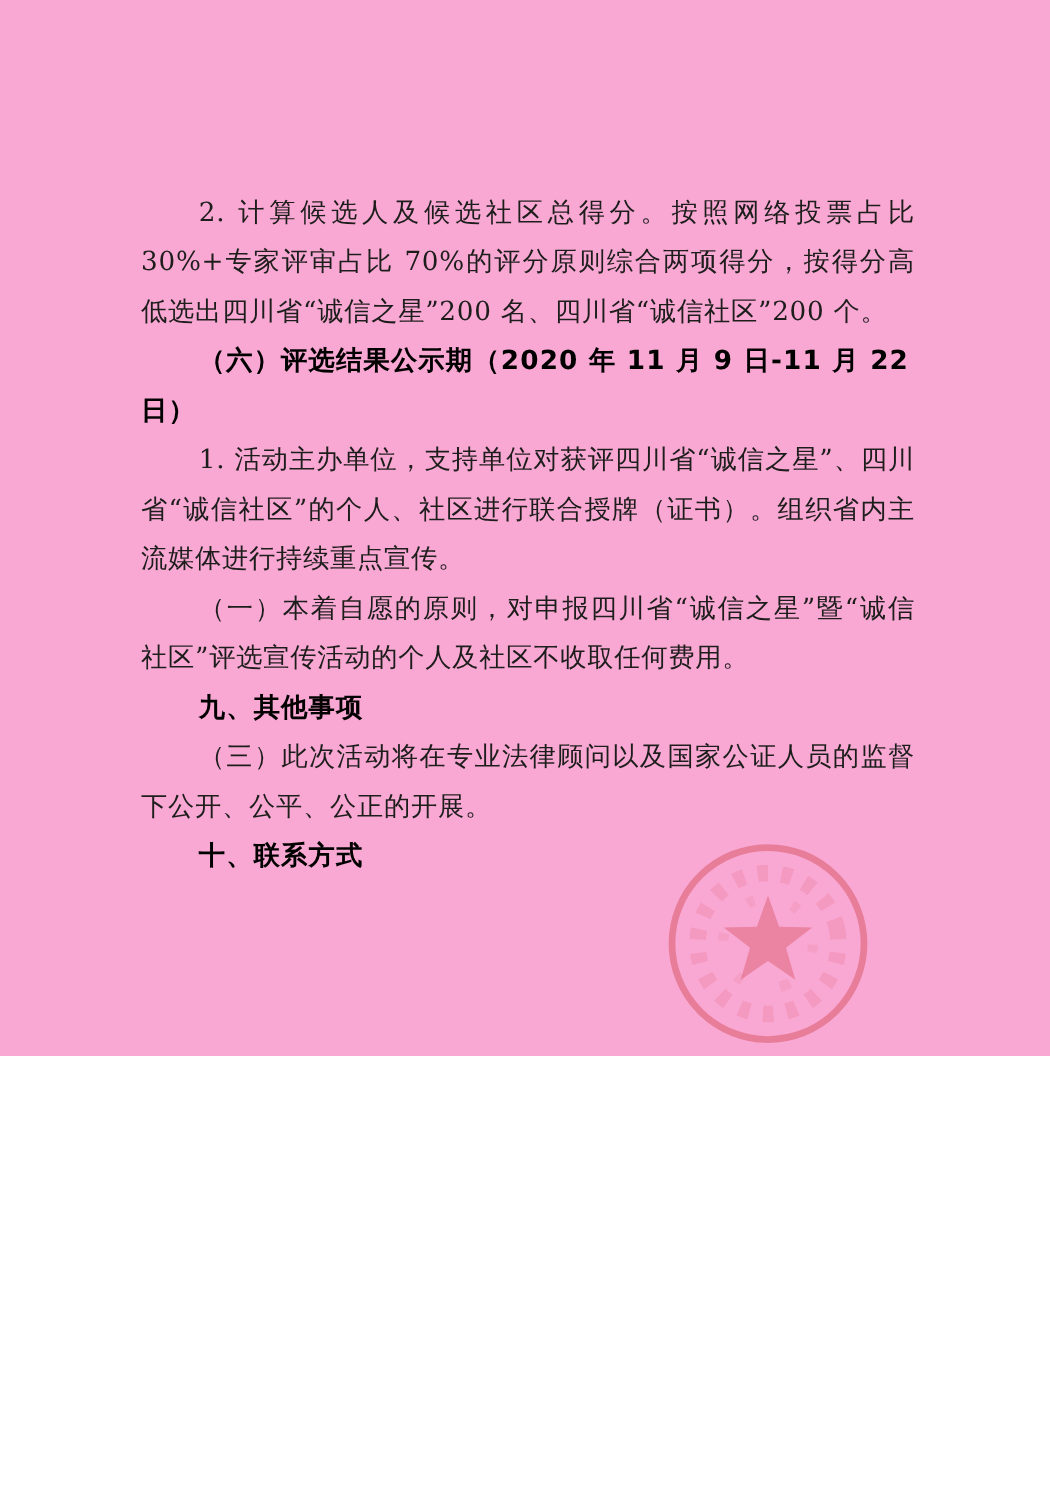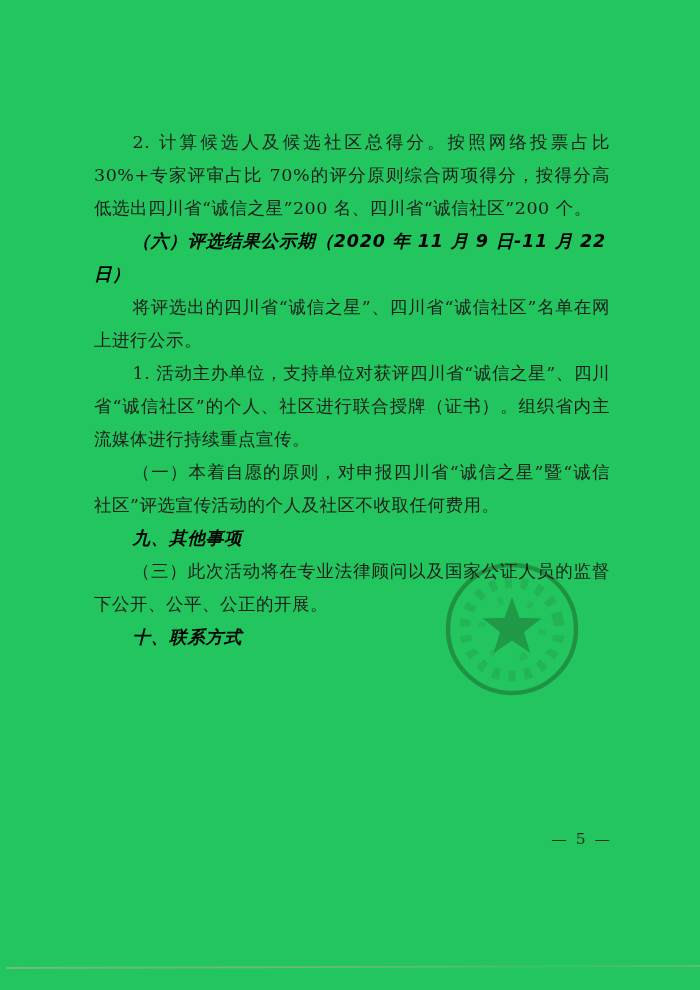--- a/index.html
+++ b/index.html
@@ -3,22 +3,22 @@
 <meta charset="utf-8">
 <style>
   html, body {
     margin: 0;
     padding: 0;
     background: #ffffff;
   }
   .page {
     position: relative;
     width: 700px;
-    height: 990px;
-    background: #22c55e;
+    height: 704px;
+    background: #f9a8d4;
     overflow: hidden;
     font-family: "DejaVu Serif", "Liberation Serif", serif;
   }
   .content {
     position: absolute;
     left: 94px;
     right: 90px;
     top: 126px;
   }
   .para {
@@ -30,21 +30,20 @@
     text-indent: 2.2em;
     letter-spacing: 0.5px;
     font-family: "DejaVu Serif", "Liberation Serif", serif;
   }
   .para.heading {
     font-weight: 700;
     color: #000000;
     text-align: left;
     letter-spacing: 0.8px;
     font-family: "DejaVu Sans", "Liberation Sans", sans-serif;
-    font-style: italic;
   }
   .page-footer {
     position: absolute;
     top: 830px;
     right: 88px;
     font-size: 15.5px;
     letter-spacing: 2px;
     color: #2a2a2a;
     font-family: "DejaVu Serif", "Liberation Serif", serif;
   }
@@ -74,21 +73,20 @@
   }
 </style>
 </head>
 <body>
 
 <div class="page">
 
   <div class="content">
     <p class="para">2. 计算候选人及候选社区总得分。按照网络投票占比 30%+专家评审占比 70%的评分原则综合两项得分，按得分高低选出四川省“诚信之星”200 名、四川省“诚信社区”200 个。</p>
     <p class="para heading">（六）评选结果公示期（2020 年 11 月 9 日-11 月 22 日）</p>
-    <p class="para">将评选出的四川省“诚信之星”、四川省“诚信社区”名单在网上进行公示。</p>
     <p class="para">1. 活动主办单位，支持单位对获评四川省“诚信之星”、四川省“诚信社区”的个人、社区进行联合授牌（证书）。组织省内主流媒体进行持续重点宣传。</p>
     <p class="para">（一）本着自愿的原则，对申报四川省“诚信之星”暨“诚信社区”评选宣传活动的个人及社区不收取任何费用。</p>
     <p class="para heading">九、其他事项</p>
     <p class="para">（三）此次活动将在专业法律顾问以及国家公证人员的监督下公开、公平、公正的开展。</p>
     <p class="para heading">十、联系方式</p>
   </div>
 
   <svg class="seal" viewBox="0 0 170 170" xmlns="http://www.w3.org/2000/svg">
 
     <circle cx="85" cy="85" r="64" fill="none" stroke="#e0857c" stroke-width="4.5" opacity="0.6"></circle>

